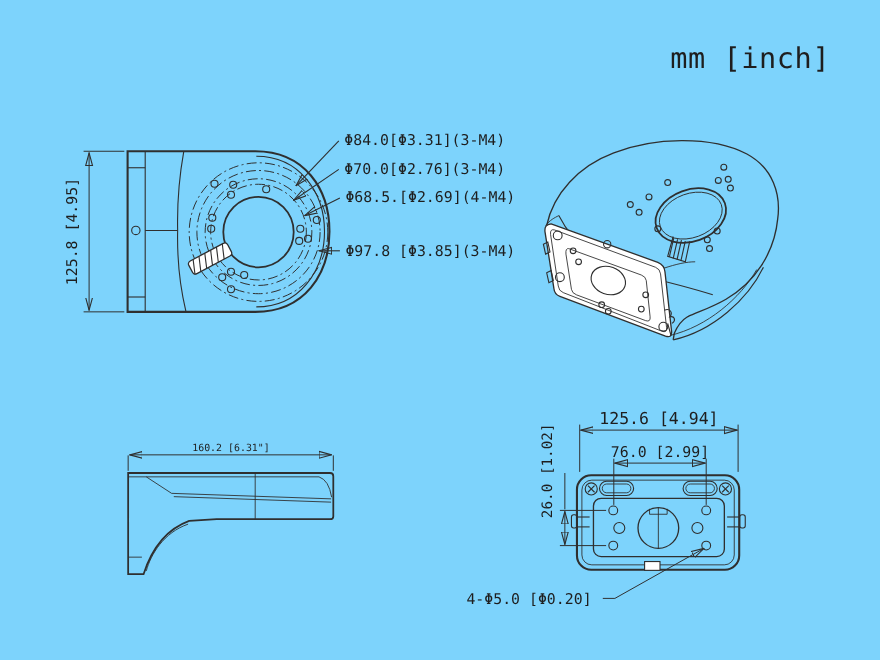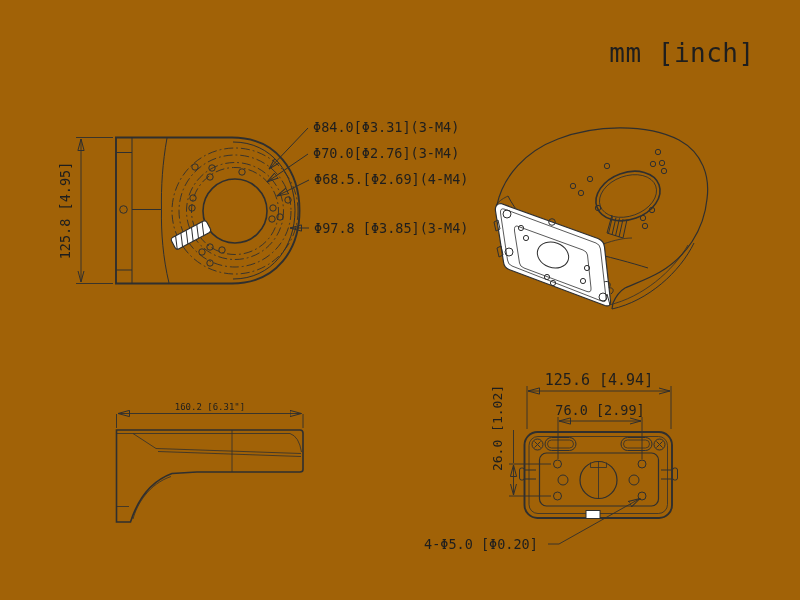--- a/index.html
+++ b/index.html
@@ -1,16 +1,16 @@
 <!DOCTYPE html>
 <html><head>
 <meta charset="utf-8">
 <style>
   html,body{margin:0;padding:0;background:#fff;}
-  .canvas{position:relative;width:800px;height:600px;background:#a16207;overflow:hidden;}
+  .canvas{position:relative;width:800px;height:600px;background:#7dd3fc;overflow:hidden;}
   svg{display:block;}
   svg line, svg path, svg circle, svg rect, svg ellipse{fill:none;stroke:#2f2f2f;stroke-width:1;}
   .s08{stroke-width:0.8;}
   .s1{stroke-width:1;}
   .s12{stroke-width:1.2;}
   .s16{stroke-width:1.6;}
   .s18{stroke-width:1.9;}
   .cl{stroke-width:0.9;stroke-dasharray:9 3 1.8 3;}
   .dim{stroke-width:0.9;}
   .wfill{fill:#ffffff;}

